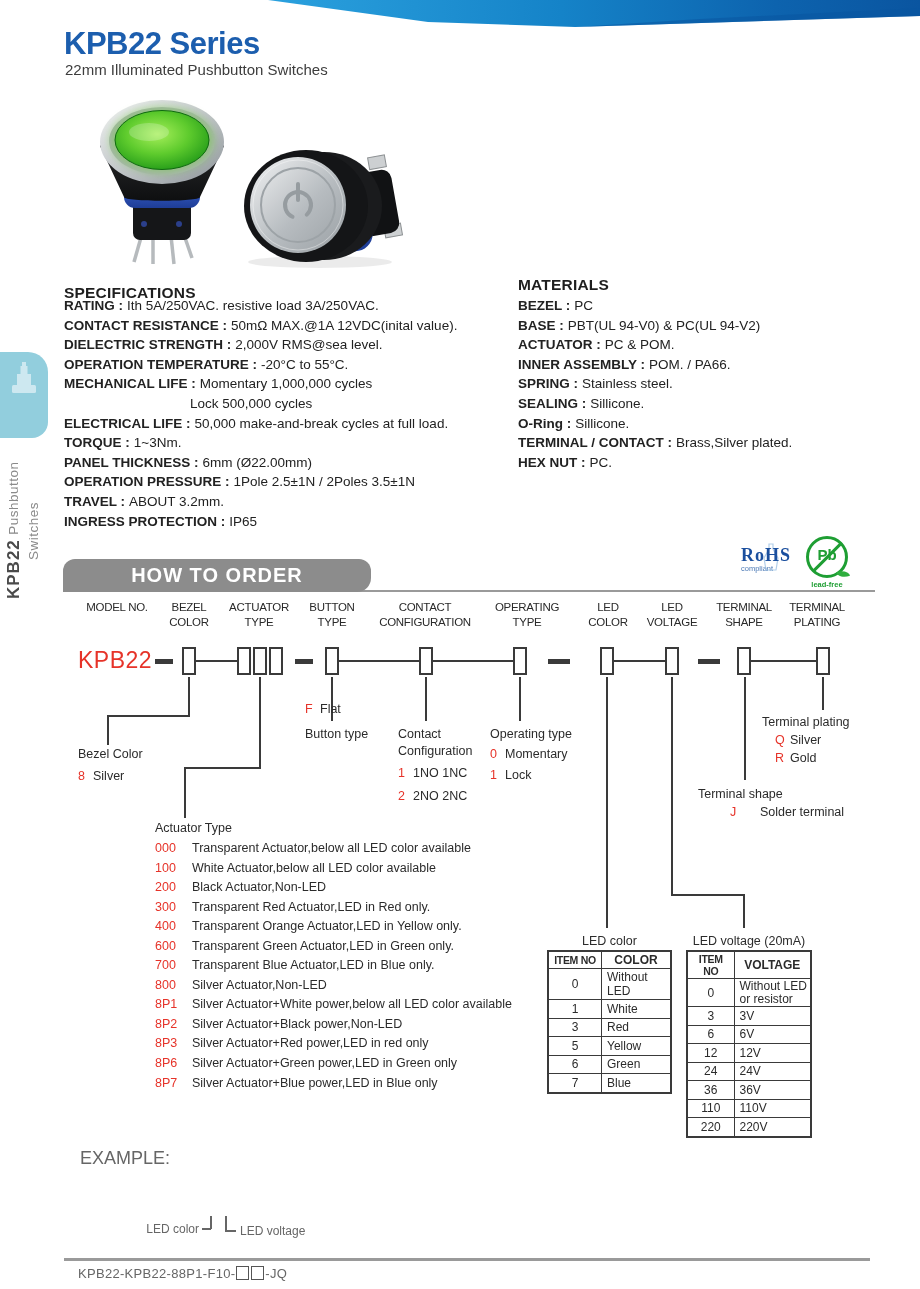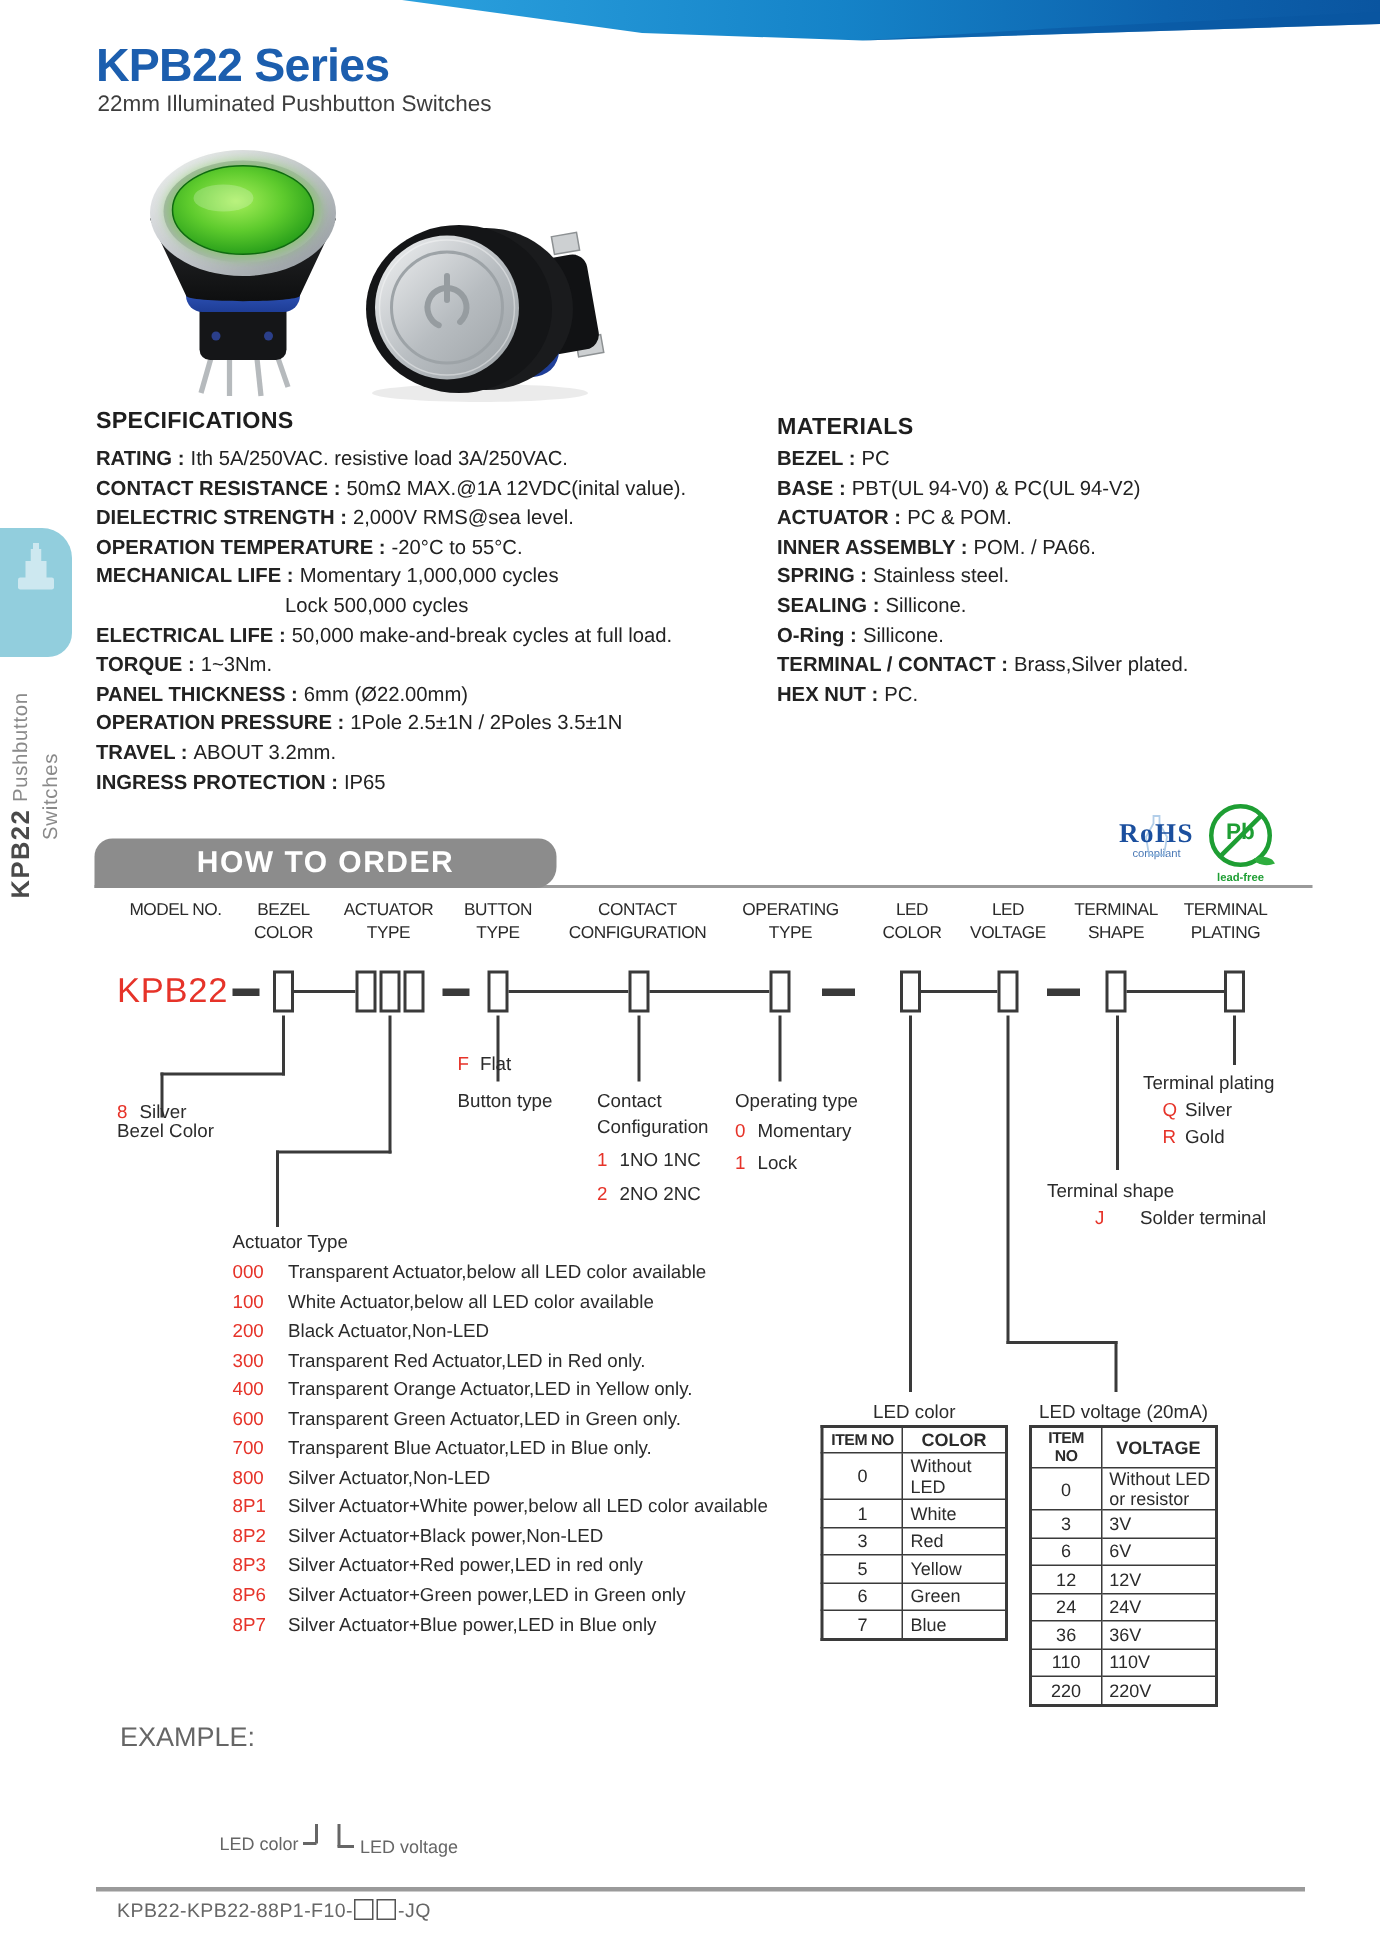--- a/index.html
+++ b/index.html
@@ -16,21 +16,21 @@
   .side-tab svg{position:absolute;left:8px;top:8px;}
   .side-text{position:absolute;left:4px;top:438px;height:185px;writing-mode:vertical-rl;transform:rotate(180deg);text-align:center;line-height:20px;}
   .side-series{font-weight:bold;font-size:17px;color:#4a4a4a;letter-spacing:1px;}
   .side-cat{font-size:13.5px;color:#8a8a8a;letter-spacing:0.5px;}
   
   .sec-head{position:absolute;font-size:15.5px;font-weight:bold;color:#1e1e1e;letter-spacing:0.2px;}
   .spec-list{position:absolute;font-size:13.5px;line-height:19.6px;color:#222;}
   .spec-list .lbl{font-weight:bold;margin-right:4px;}
   .spec-list .indent{padding-left:126px;}
   
-  .rohs{position:absolute;left:741px;top:546px;width:60px;height:46px;text-align:center;}
+  .rohs{position:absolute;left:741px;top:546px;width:60px;height:46px;}
   .rohs .r-title{font-family:"Liberation Serif", serif;font-weight:bold;font-size:18px;color:#1b4f9e;line-height:18px;letter-spacing:1px;}
   .rohs .r-sub{font-size:7.5px;color:#4a78b5;}
   .pb{position:absolute;left:804px;top:536px;width:46px;height:54px;text-align:center;}
   .pb .circle{position:relative;width:36px;height:36px;margin:0 auto;border:3px solid #1e9e33;border-radius:50%;}
   .pb .sym{position:absolute;left:0;top:7px;width:36px;text-align:center;font-size:15px;font-weight:bold;color:#1e9e33;}
   .pb .slash{position:absolute;left:17px;top:-2px;width:3px;height:40px;background:#1e9e33;transform:rotate(45deg);}
   .pb .leaf{position:absolute;right:-4px;bottom:-3px;width:12px;height:8px;background:#2fae3e;border-radius:0 100% 0 100%;transform:rotate(-20deg);}
   .pb .p-sub{font-size:7.5px;font-weight:bold;color:#1e9e33;margin-top:2px;}
   
   .order-banner{position:absolute;left:63px;top:559px;width:308px;height:33px;background:#8c8c8c;border-radius:12px 12px 14px 0;
@@ -161,21 +161,21 @@
         <rect x="12.5" y="6" width="7" height="9"></rect>
         <rect x="14" y="2" width="4" height="5"></rect>
       </g>
     </svg>
   </div>
   <div class="side-text">
     <span class="side-series">KPB22</span>
     <span class="side-cat">Pushbutton  Switches</span>
   </div>
 
-  <div class="sec-head" style="left:64px;top:272px;">SPECIFICATIONS</div>
+  <div class="sec-head" style="left:64px;top:284px;">SPECIFICATIONS</div>
   <div class="spec-list" style="left:64px;top:296px;width:452px;">
     <div><span class="lbl">RATING :</span><span>Ith 5A/250VAC.  resistive load  3A/250VAC.</span></div>
     <div><span class="lbl">CONTACT RESISTANCE :</span><span>50mΩ MAX.@1A 12VDC(inital value).</span></div>
     <div><span class="lbl">DIELECTRIC STRENGTH :</span><span>2,000V RMS@sea level.</span></div>
     <div><span class="lbl">OPERATION TEMPERATURE :</span><span>-20°C to 55°C.</span></div>
     <div><span class="lbl">MECHANICAL LIFE :</span><span>Momentary 1,000,000 cycles</span></div>
     <div class="indent"><span>Lock 500,000 cycles</span></div>
     <div><span class="lbl">ELECTRICAL LIFE :</span><span>50,000 make-and-break cycles at full load.</span></div>
     <div><span class="lbl">TORQUE :</span><span>1~3Nm.</span></div>
     <div><span class="lbl">PANEL THICKNESS :</span><span>6mm (Ø22.00mm)</span></div>
@@ -289,21 +289,21 @@
   <div class="ln" style="left:425px;top:677px;width:2px;height:44px;"></div>
   <div class="ln" style="left:519px;top:677px;width:2px;height:44px;"></div>
   <div class="ln" style="left:606px;top:677px;width:2px;height:251px;"></div>
   <div class="ln" style="left:671px;top:677px;width:2px;height:219px;"></div>
   <div class="ln" style="left:671px;top:894px;width:74px;height:2px;"></div>
   <div class="ln" style="left:743px;top:894px;width:2px;height:34px;"></div>
   <div class="ln" style="left:744px;top:677px;width:2px;height:103px;"></div>
   <div class="ln" style="left:822px;top:677px;width:2px;height:33px;"></div>
 
   <div class="leg" style="left:78px;top:746px;">Bezel Color</div>
-  <div class="opt" style="left:78px;top:734px;">
+  <div class="opt" style="left:78px;top:769px;">
     <span class="code w14">8</span><span>Silver</span></div>
 
   <div class="leg" style="left:305px;top:726px;">Button type</div>
   <div class="opt" style="left:305px;top:702px;">
     <span class="code w14">F</span><span>Flat</span></div>
 
   <div class="leg" style="left:398px;top:726px;">
     <div>Contact</div>
     <div>Configuration</div>
     </div>

